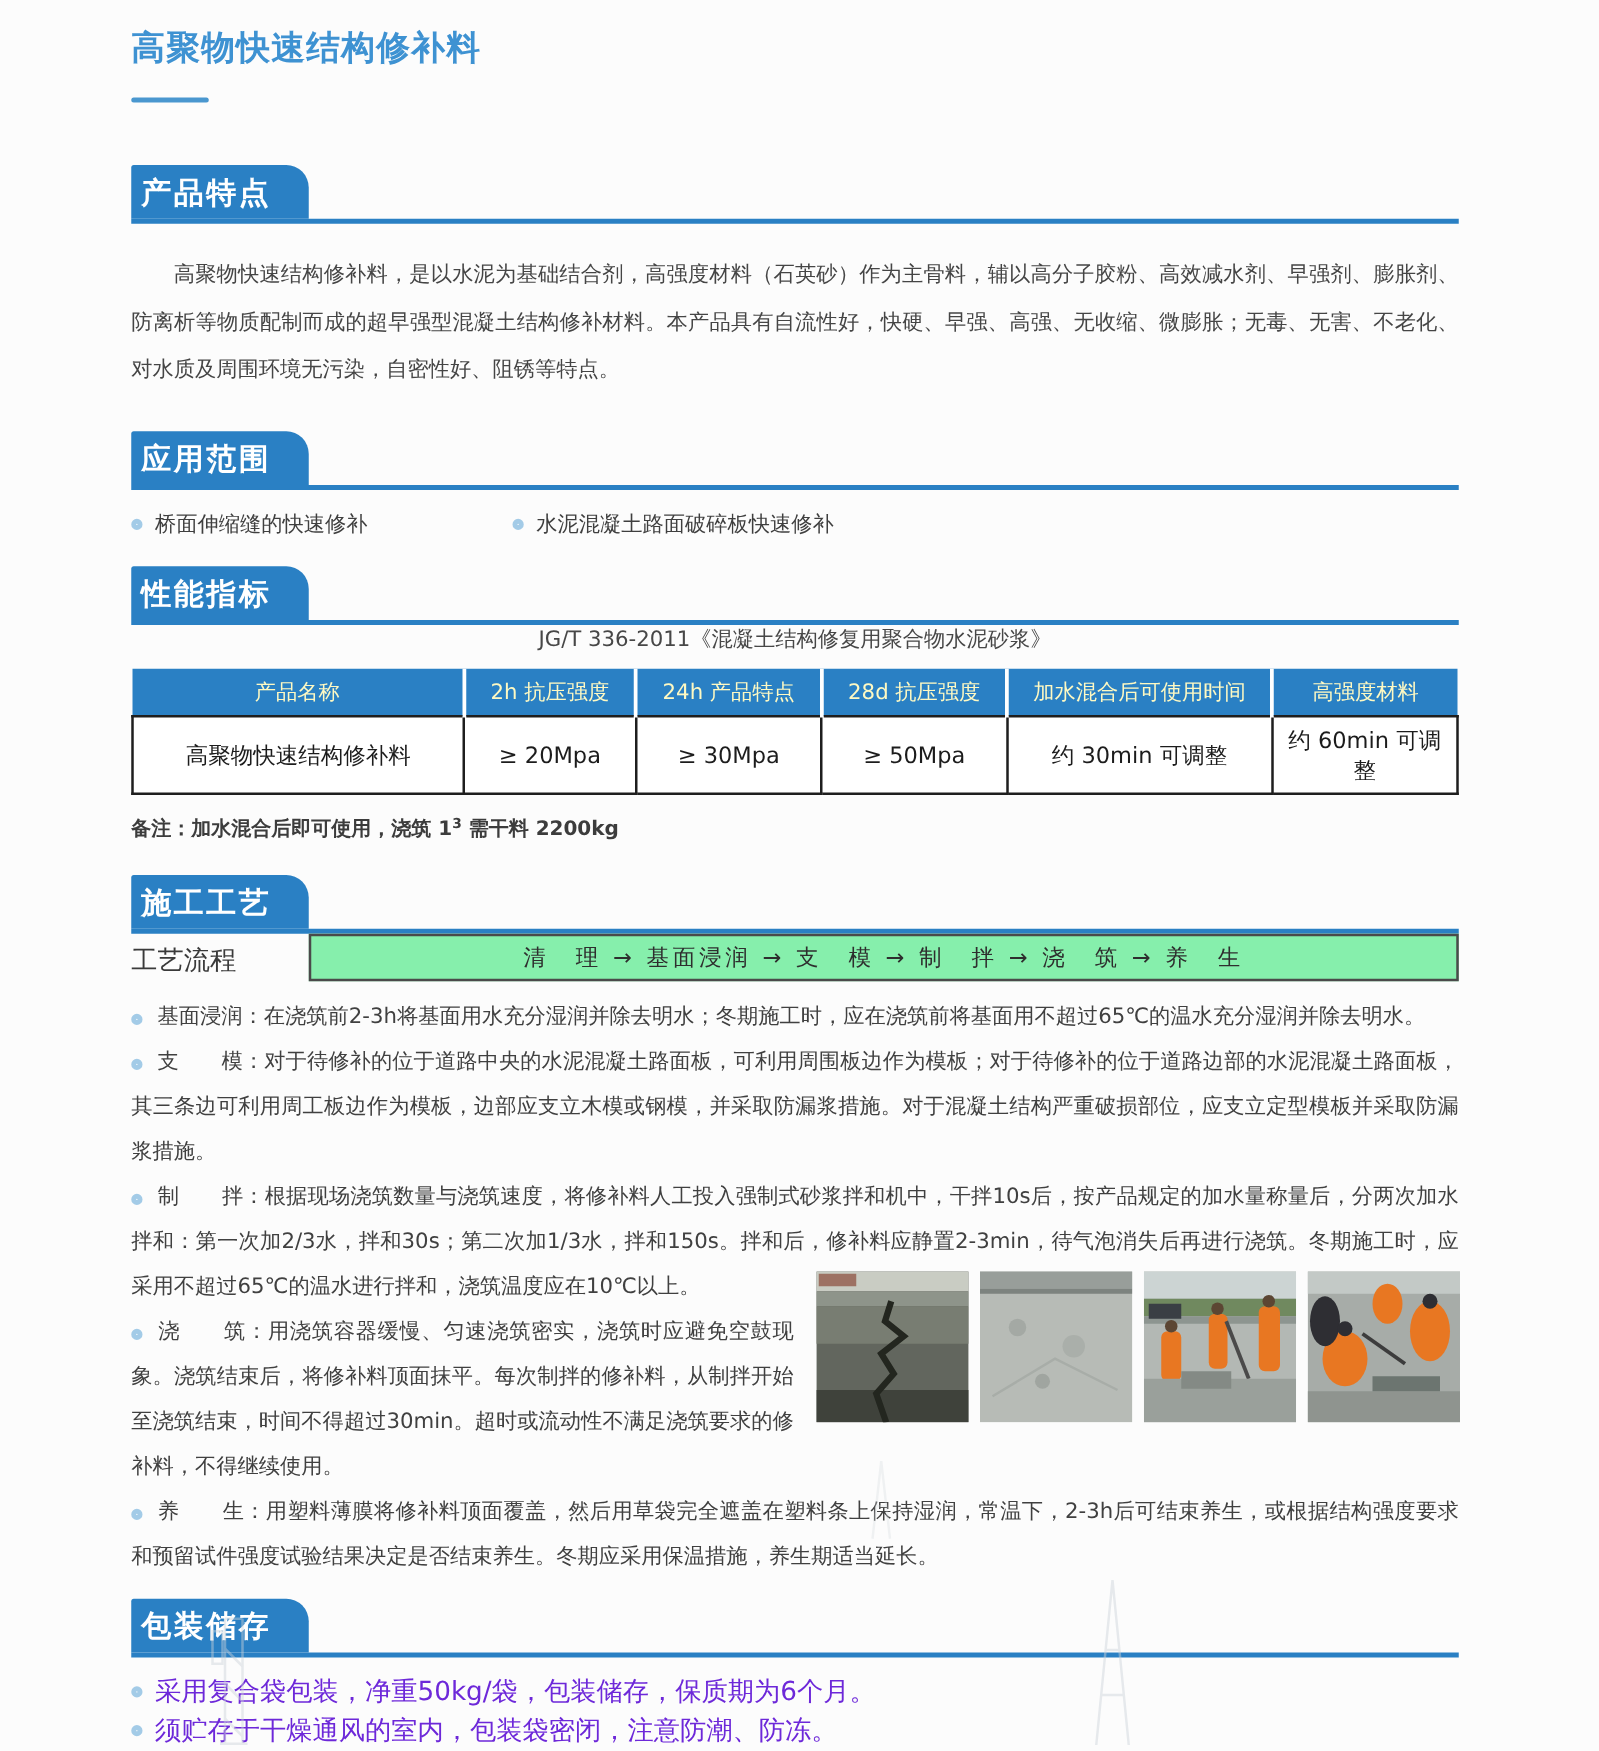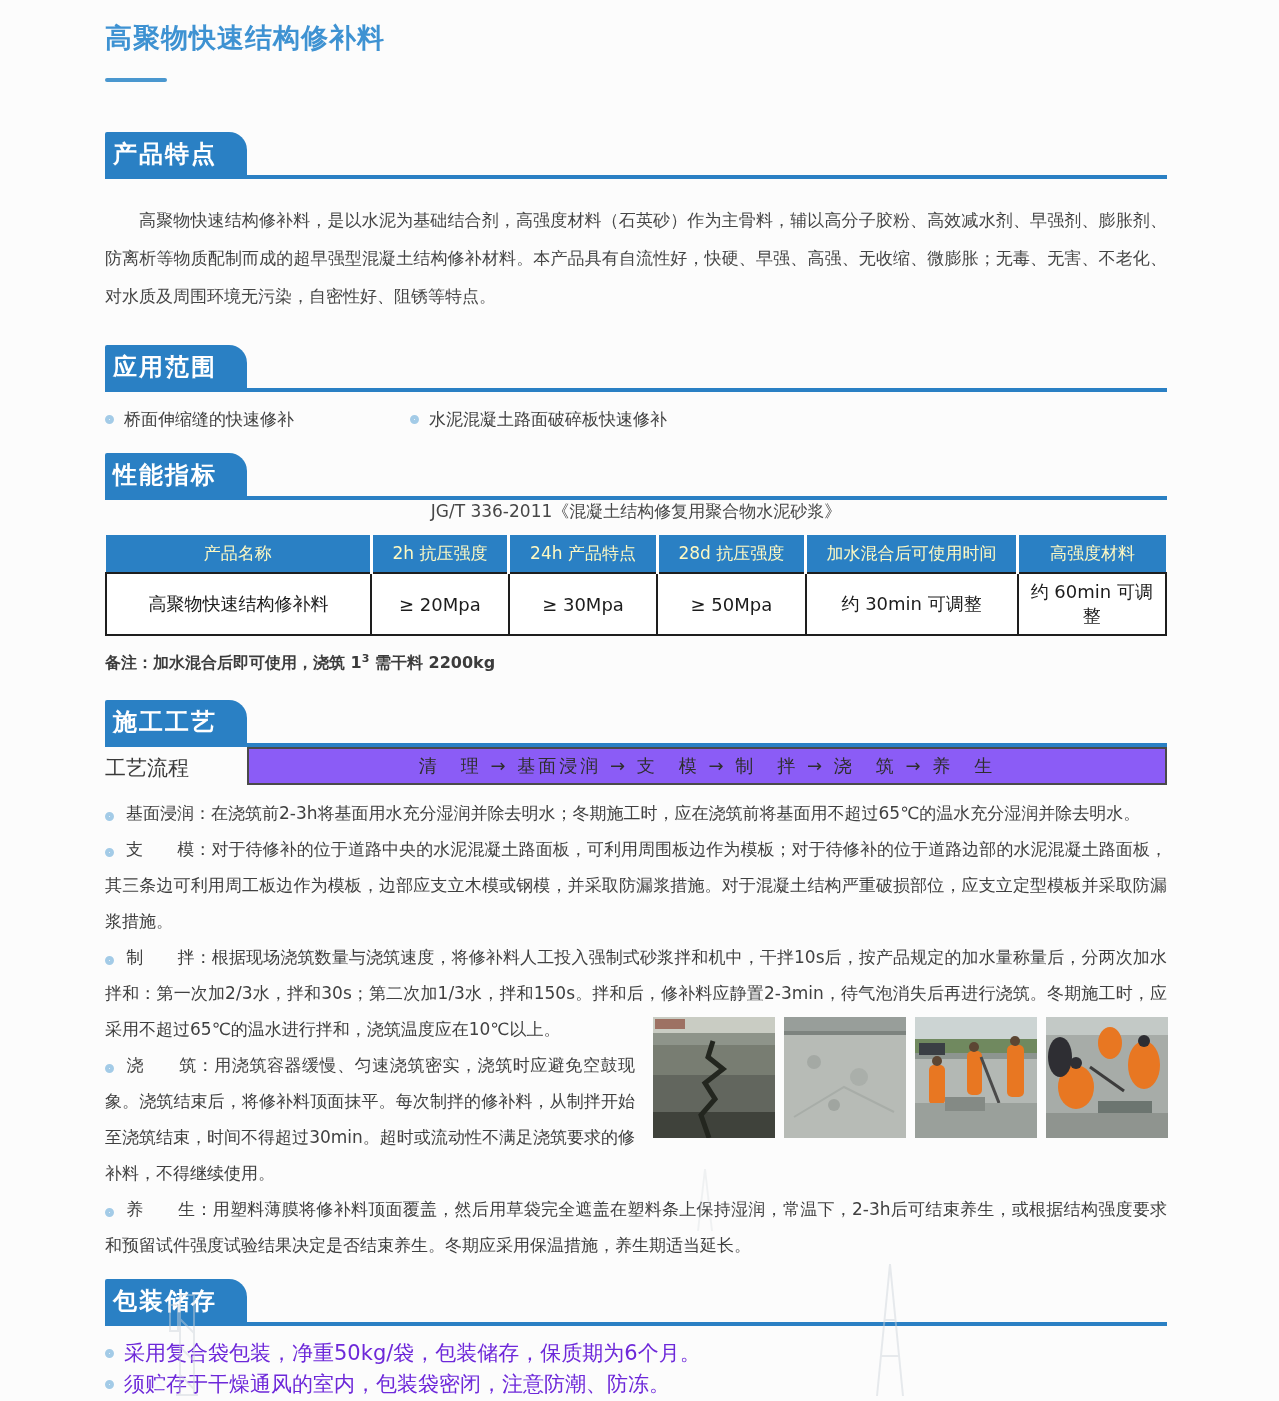--- a/index.html
+++ b/index.html
@@ -72,21 +72,21 @@
   }
   .col-name { width: 25%; } .col-2h { width: 13%; } .col-24h { width: 14%; }
   .col-28d { width: 14%; } .col-mix { width: 20%; } .col-final { width: 14%; }
   .table-note { margin-top: 16px; font-size: 16px; color: #3c3c3c; font-weight: bold; }
   .table-note sup { font-size: 11px; }
 
   
   .flow-row { display: flex; align-items: center; }
   .flow-label { font-size: 21px; color: #3a3a3a; width: 142px; flex: none; padding-top: 4px; }
   .flow-box {
-    flex: 1; border: 2px solid #4a4a4a; background: #8b5cf6;
+    flex: 1; border: 2px solid #4a4a4a; background: #86efac;
     display: flex; align-items: center; justify-content: center;
     font-size: 18px; color: #2e2e2e; letter-spacing: 3px; padding: 5px 0;
   }
   .steps { margin-top: 10px; }
   .step { font-size: 17px; line-height: 36px; color: #404040; text-align: justify; }
   .step .ring { margin-right: 12px; }
 
   
   .photo-strip {
     float: right;

